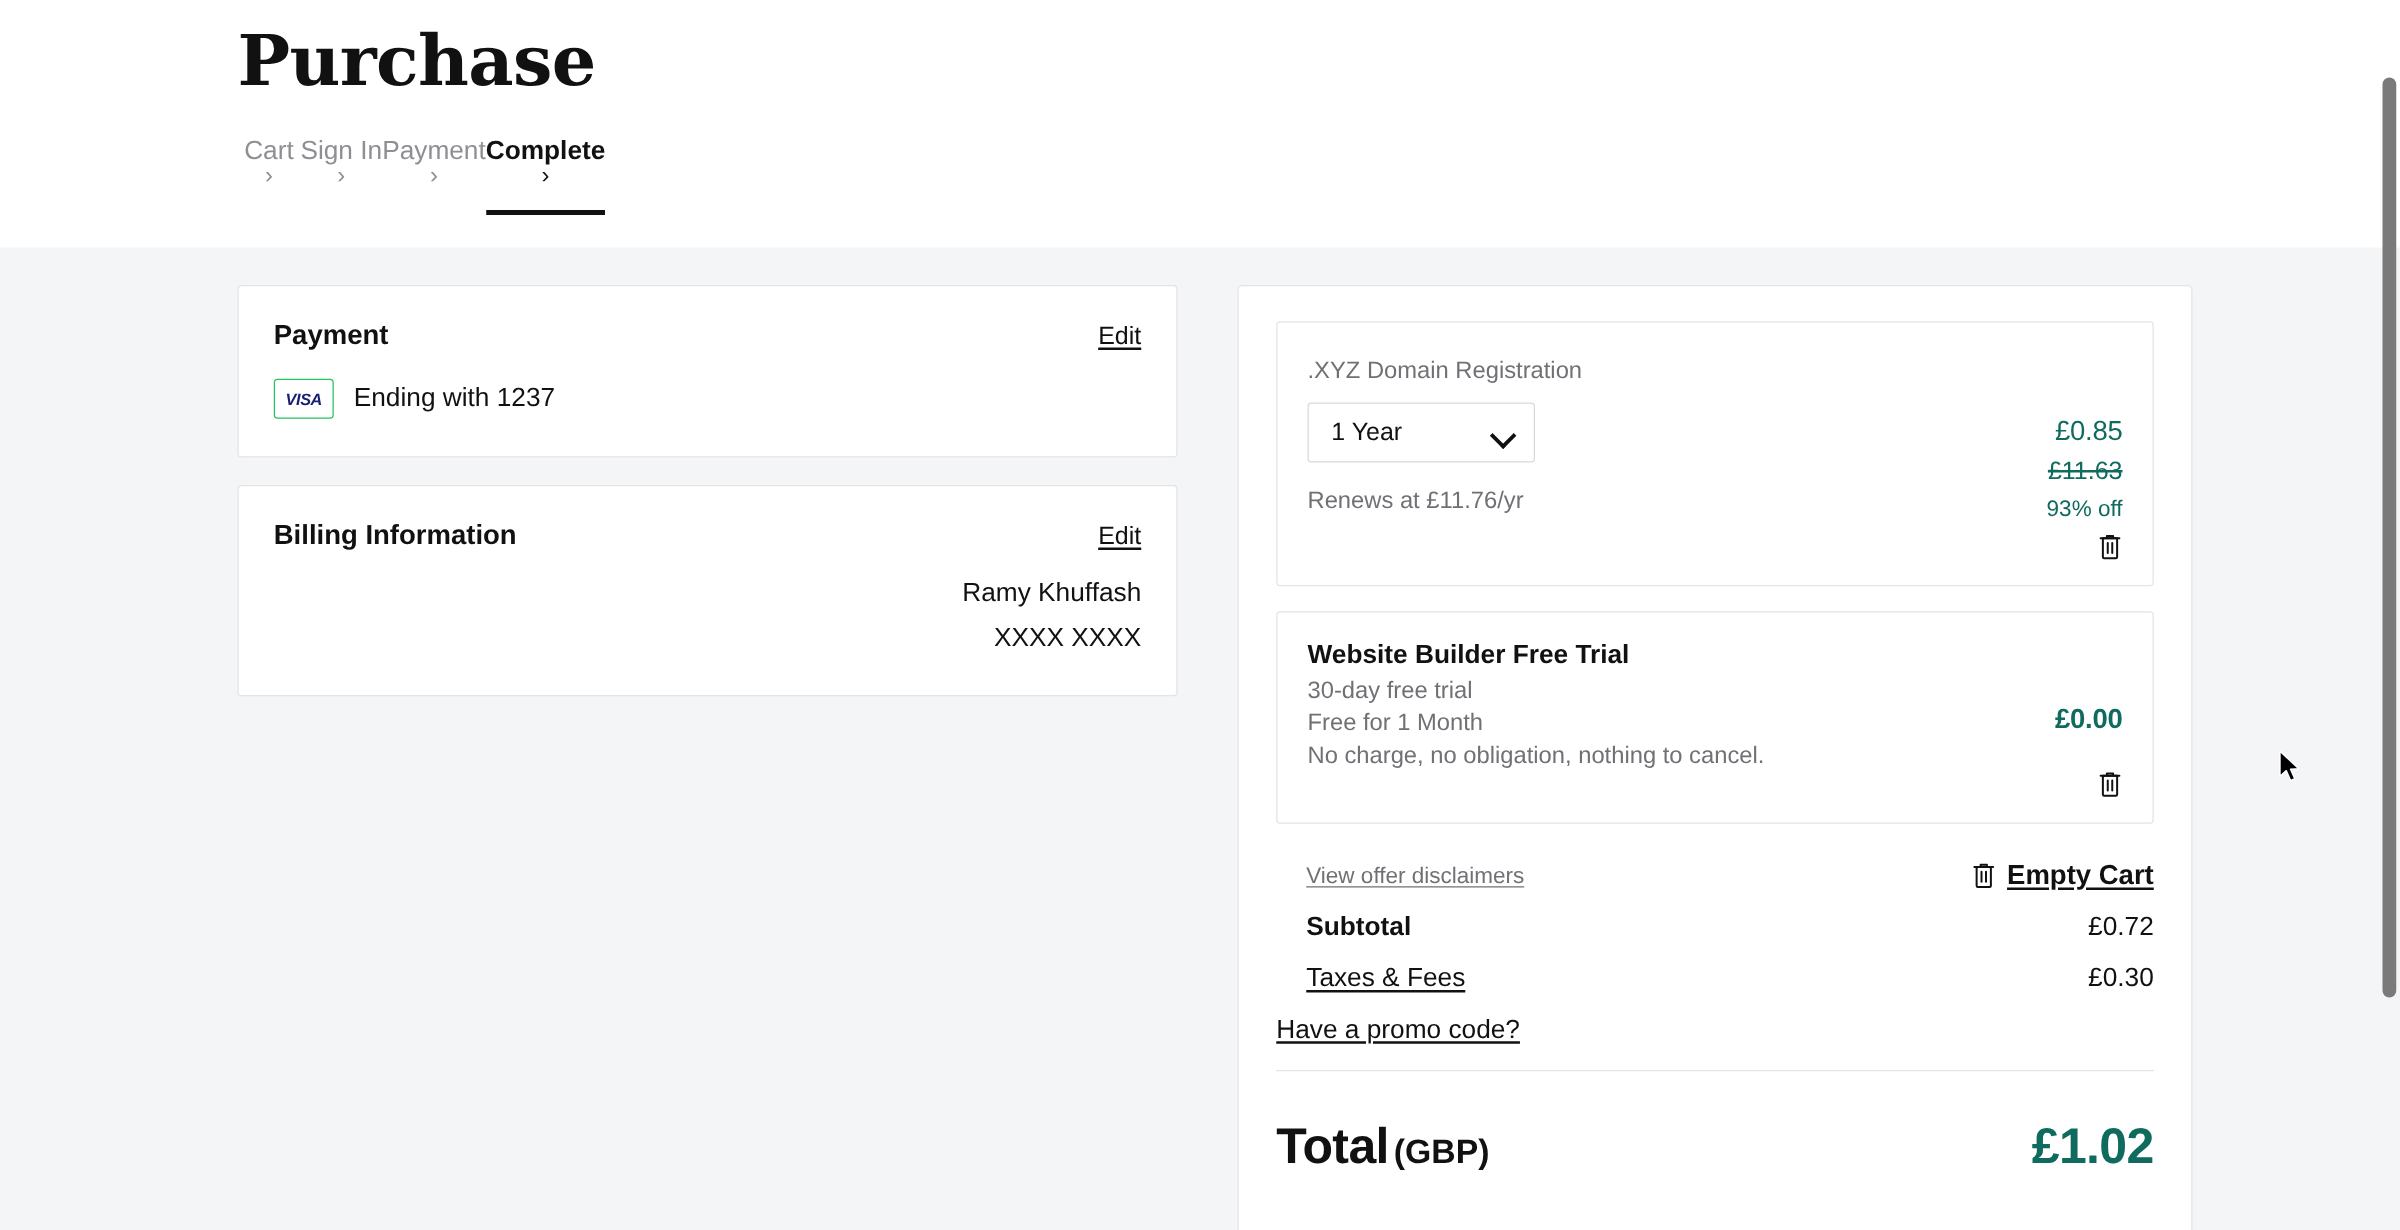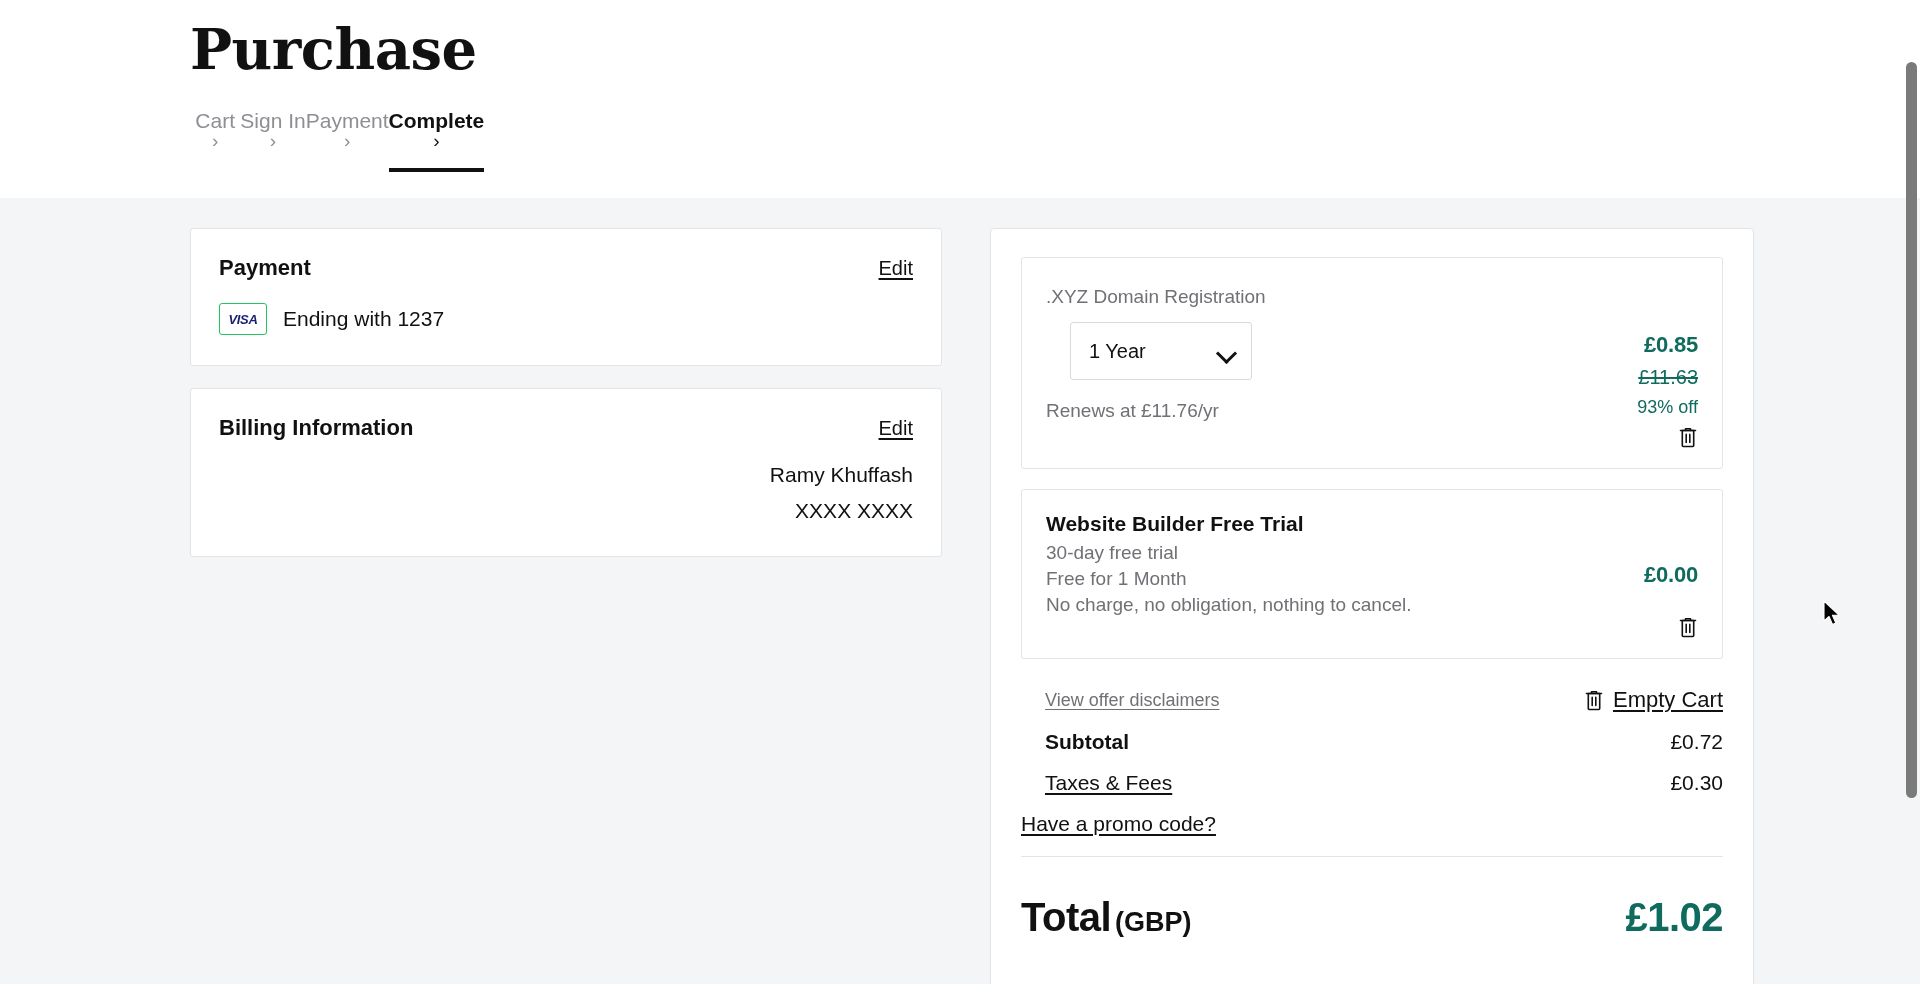--- a/index.html
+++ b/index.html
@@ -206,30 +206,29 @@
     font-size: 19px;
     color: #6f7175;
     margin-top: 6px;
   }
 
   .product-sub.tight { margin-top: 4px; }
 
   .term-select {
     margin-top: 14px;
     width: 182px;
-    height: 58px;
+    height: 48px;
     border: 1px solid #d8d9dd;
     border-radius: 3px;
     background: #ffffff;
     display: flex;
     align-items: center;
     justify-content: space-between;
     padding: 0 16px 0 18px;
     cursor: pointer;
-    margin-left: 24px;
   }
 
   .term-select-label {
     font-size: 20px;
     color: #111111;
   }
 
   .chev {
     width: 17px;
     height: 10px;
@@ -254,21 +253,21 @@
 
   .product-right {
     text-align: right;
     padding-left: 20px;
     flex: none;
     min-width: 130px;
   }
 
   .price-now {
     font-size: 22px;
-    font-weight: 700;
+    font-weight: 400;
     color: #0f6b5e;
     margin-top: 52px;
     letter-spacing: -0.2px;
   }
 
   .price-was {
     font-size: 20px;
     color: #0f6b5e;
     text-decoration: line-through;
     margin-top: 8px;
@@ -323,21 +322,21 @@
   }
 
   .empty-cart {
     display: flex;
     align-items: center;
     cursor: pointer;
   }
 
   .empty-cart-label {
     font-size: 22px;
-    font-weight: 400;
+    font-weight: 700;
     color: #111111;
     text-decoration: underline;
     text-underline-offset: 3px;
     margin-left: 9px;
   }
 
   .sum-label {
     font-size: 21px;
     font-weight: 700;
     color: #111111;

